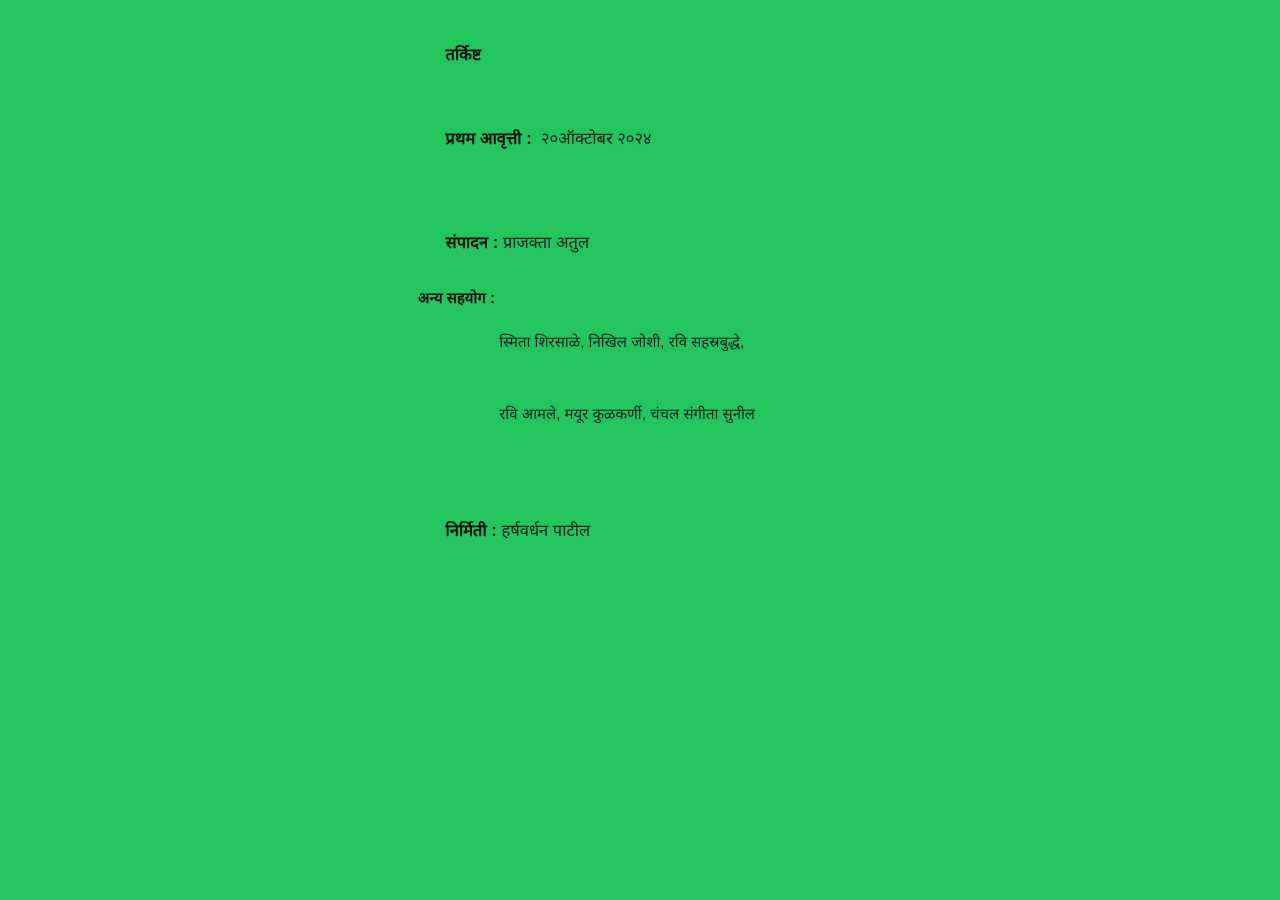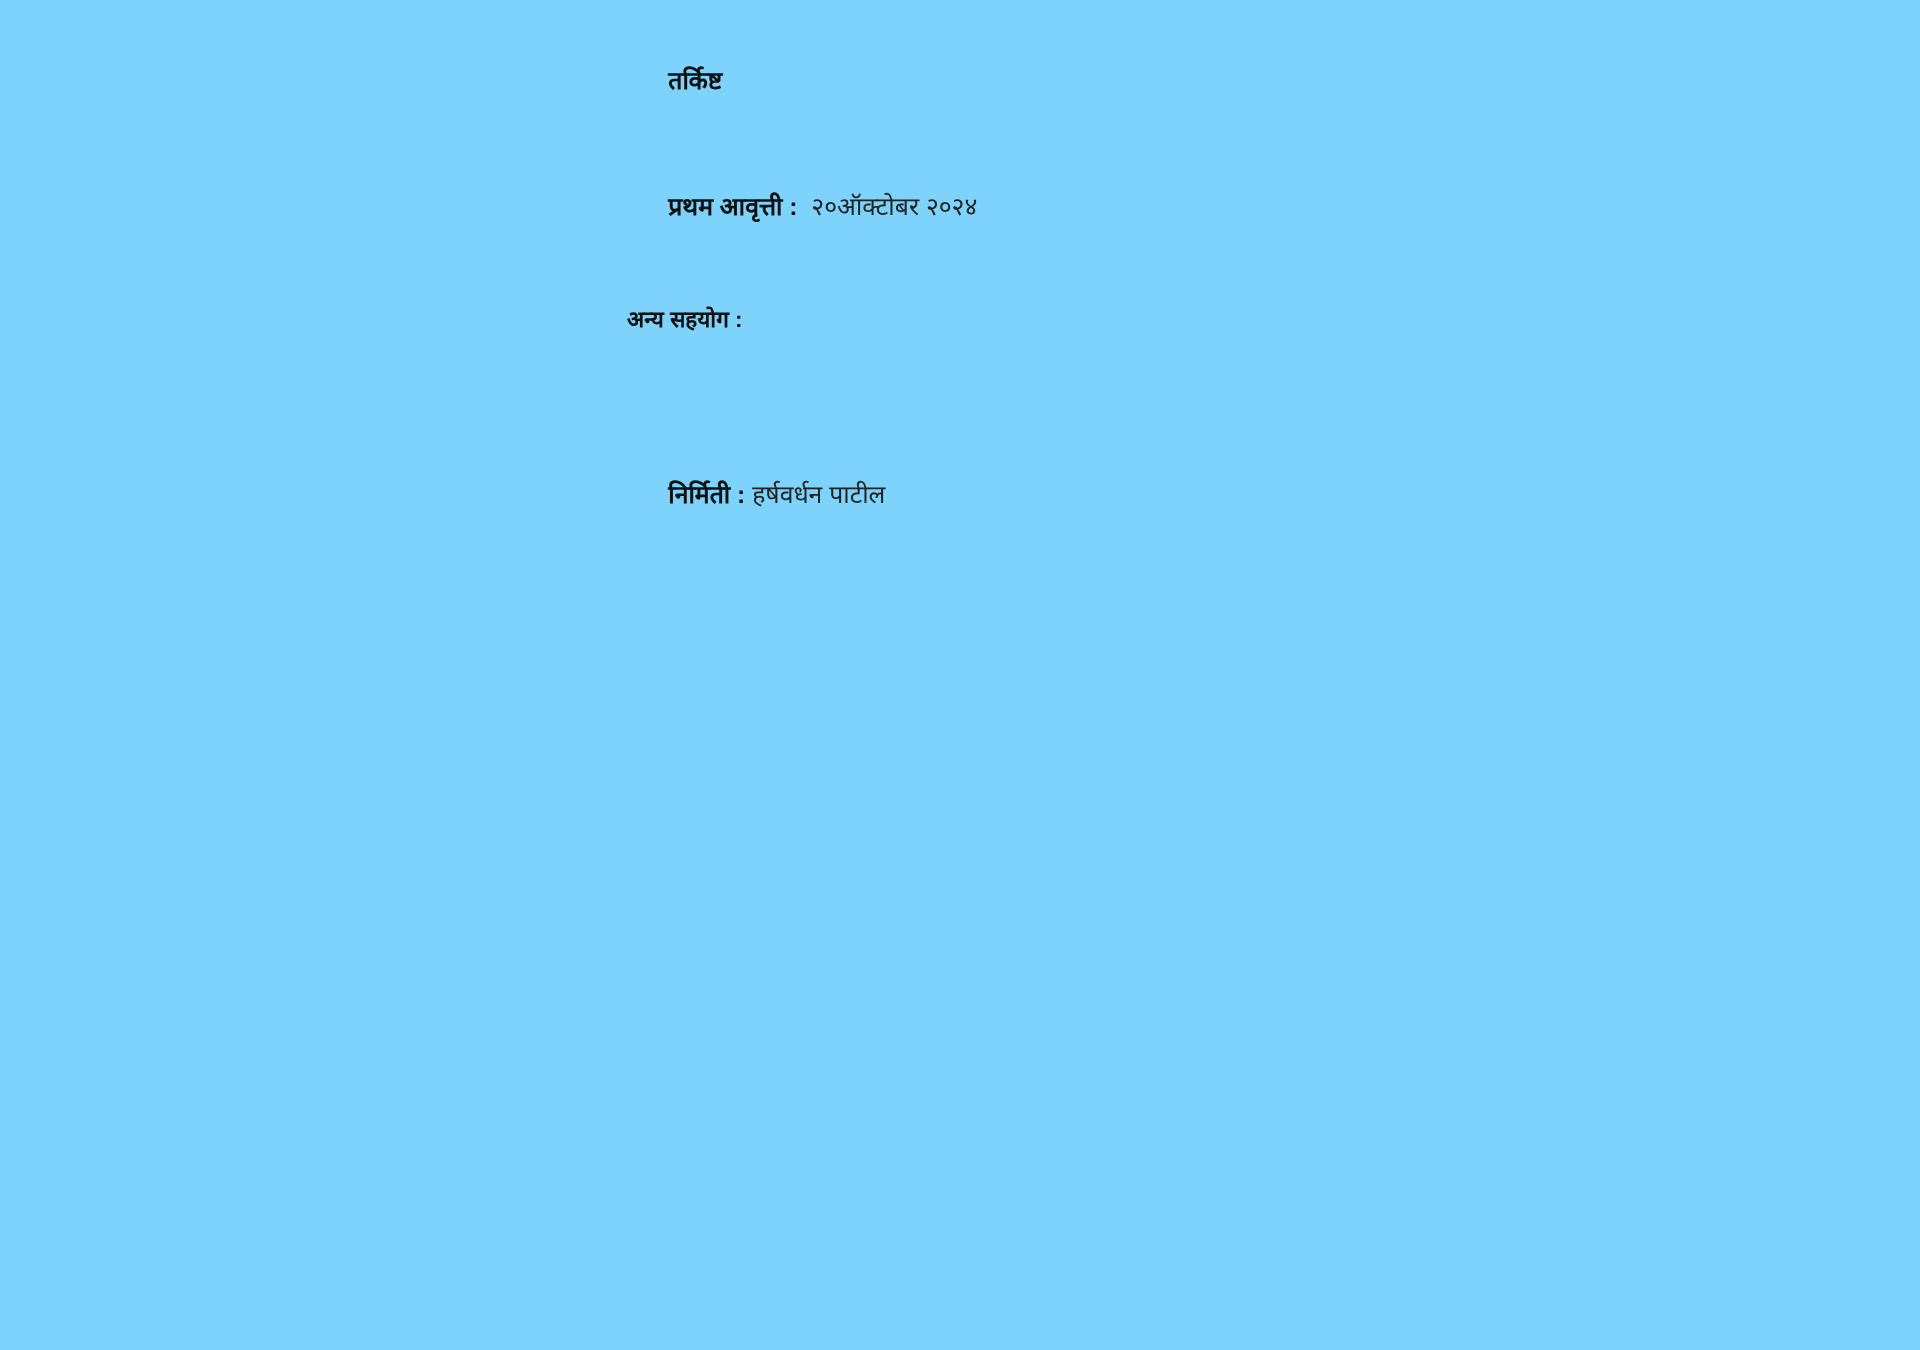--- a/index.html
+++ b/index.html
@@ -13,21 +13,21 @@
     background: #ffffff;
     font-family: "Liberation Sans", "DejaVu Sans", sans-serif;
     color: #1a1a1a;
     overflow: hidden;
   }
 
   .page {
     position: relative;
     width: 1280px;
     height: 900px;
-    background: #7dd3fc;
+    background: #22c55e;
   }
 
   
   .content {
     position: absolute;
     left: 418px;
     top: 12px;
     width: 800px;
   }
 
@@ -79,23 +79,30 @@
     <div class="line">
       <span class="lbl">तर्किष्ट</span>
     </div>
 
     <div class="line">
       <span class="lbl">प्रथम आवृत्ती :</span><span>&nbsp; </span><span class="val">२०ऑक्टोबर २०२४</span>
     </div>
 
     <div class="gap-sm"></div>
 
+    <div class="line">
+      <span class="lbl">संपादन :</span><span> </span><span class="val">प्राजक्ता अतुल</span>
+    </div>
 
     <div class="row">
       <span class="lbl">अन्य सहयोग : </span>
+      <span class="vals">
+        <span class="v val">स्मिता शिरसाळे, निखिल जोशी, रवि सहस्रबुद्धे,</span>
+        <span class="v val">रवि आमले, मयूर कुळकर्णी, चंचल संगीता सुनील</span>
+      </span>
     </div>
 
     <div class="gap-md"></div>
 
 
     <div class="gap-md"></div>
 
     <div class="line">
       <span class="lbl">निर्मिती :</span><span> </span><span class="val">हर्षवर्धन पाटील</span>
     </div>

